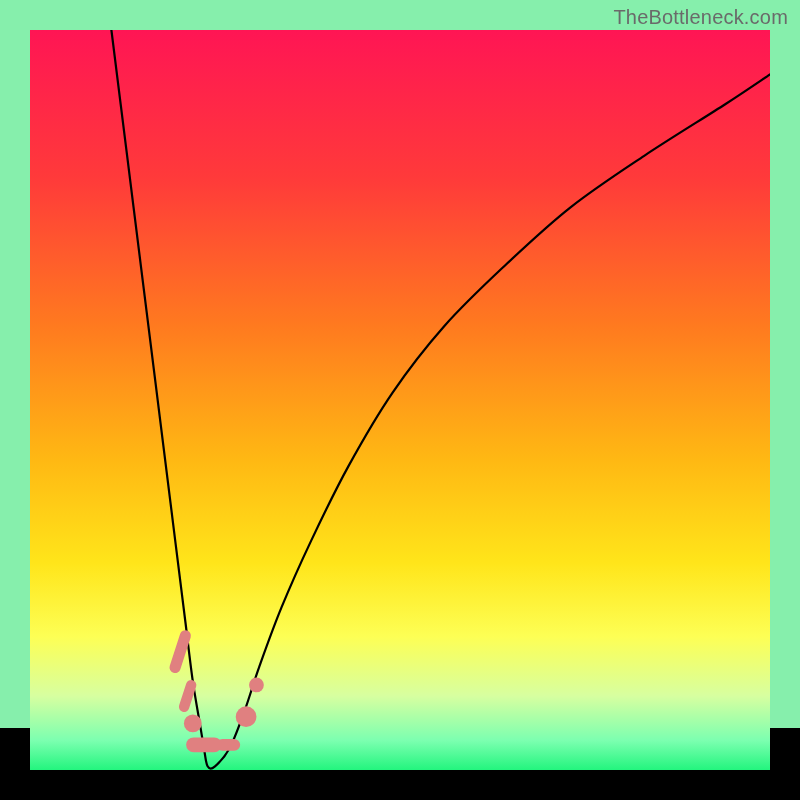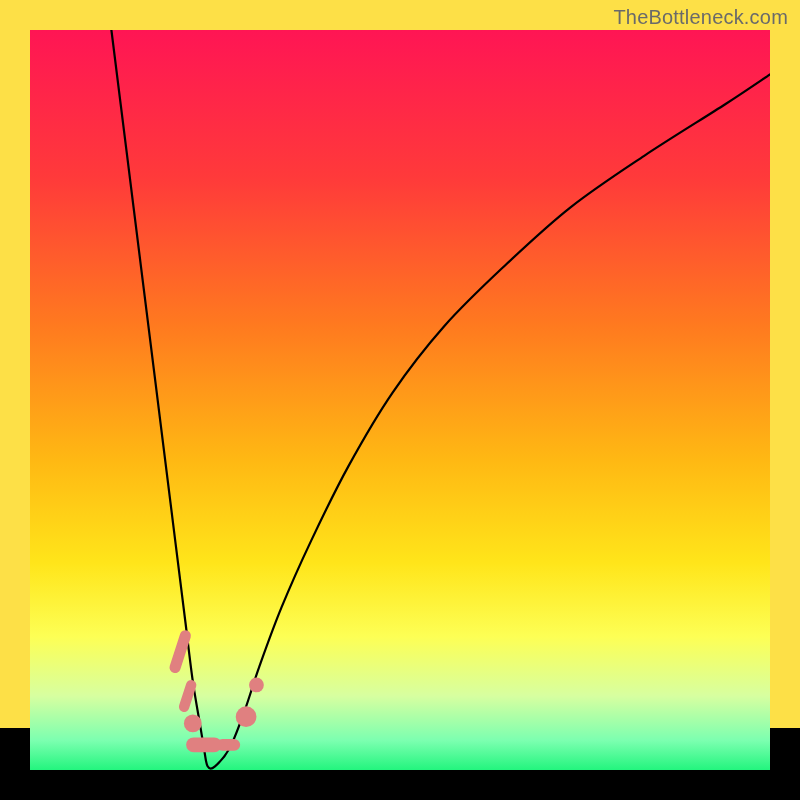--- a/index.html
+++ b/index.html
@@ -8,21 +8,21 @@
     width: 800px;
     height: 800px;
     overflow: hidden;
     background: #000;
     font-family: Arial, Helvetica, sans-serif;
   }
   .frame {
     position: relative;
     width: 800px;
     height: 728px;
-    background: #fde047;
+    background: #86efac;
   }
   .plot-area {
     position: absolute;
     left: 30px;
     top: 30px;
     width: 740px;
     height: 740px;
     overflow: hidden;
   }
   .gradient-bg {

